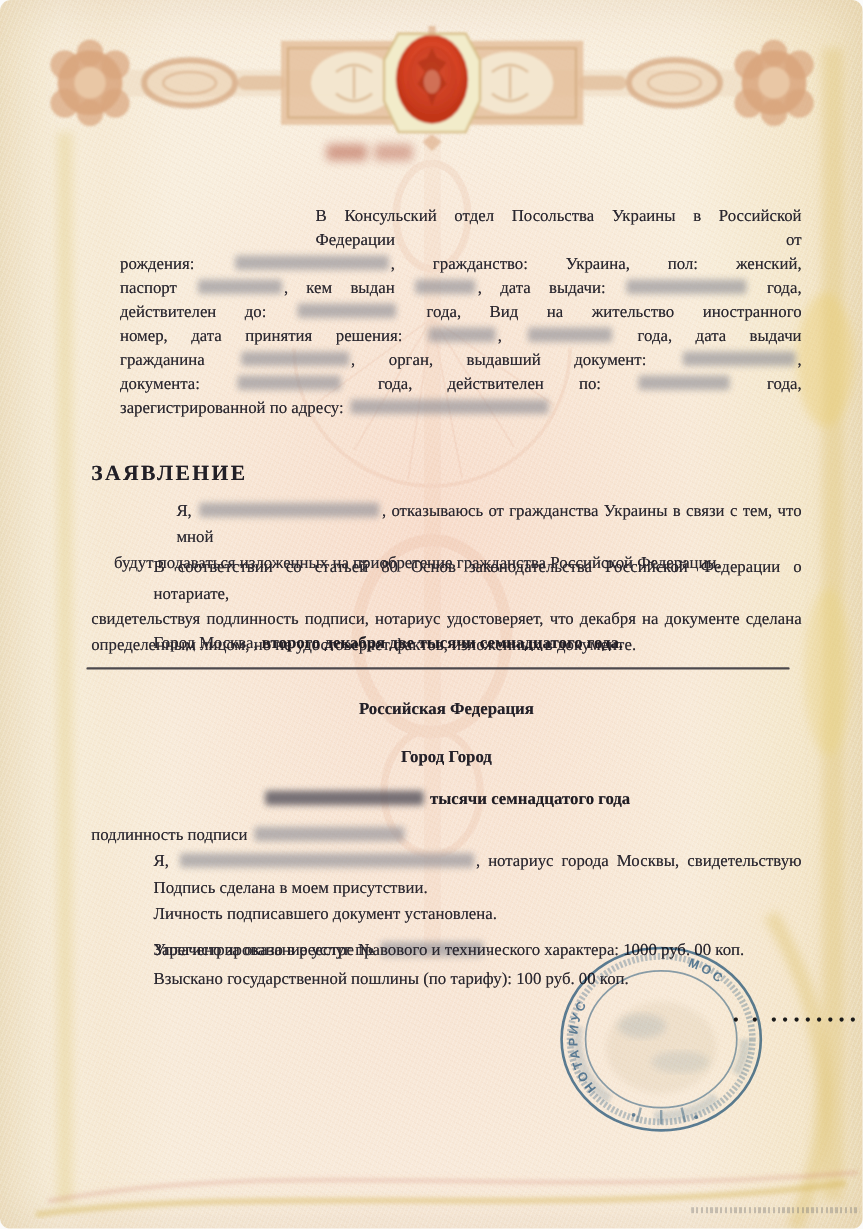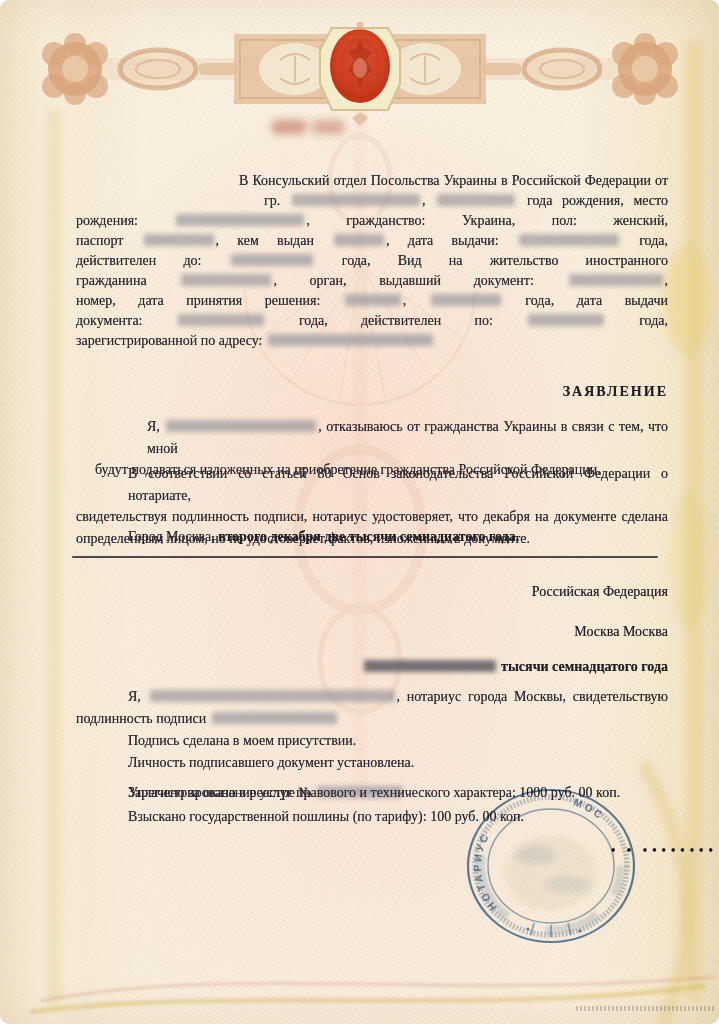--- a/index.html
+++ b/index.html
@@ -28,27 +28,27 @@
   .serial i.s2{left:42px;width:32px;opacity:.45;}
   .content{position:absolute;left:76px;top:0;width:592px;height:1024px;z-index:4;
     font-size:14px;filter:blur(.28px);text-shadow:0 0 .5px rgba(43,40,48,.65);}
   .blk{position:absolute;left:0;right:0;}
   .ln{line-height:20px;}
   .para .ln{line-height:21.5px;}
   .j{text-align:justify;text-align-last:justify;}
   .ind{padding-left:52px;}
   .ind-h1{padding-left:163px;}
   .ind-h2{padding-left:188px;}
-  .hdr{top:171px;}
-  .title{top:384px;text-align:right;font-weight:bold;font-size:14px;letter-spacing:2px;color:#221f26;}
+  .hdr{top:171px;margin-left:24px;}
+  .title{top:384px;text-align:left;font-weight:bold;font-size:18px;letter-spacing:2px;color:#221f26;}
   .p1{top:416px;margin-left:19px;}
   .p2{top:463px;}
   .p3{top:506px;margin-top:20px;}
   .divider{top:556px;left:-4px;width:586px;height:2px;background:#34323a;opacity:.88;border-radius:1px;}
-  .cline{text-align:right;font-weight:normal;color:#242129;}
+  .cline{text-align:center;font-weight:bold;color:#242129;}
   .rf{top:584px;}
   .city{top:624px;}
   .dateline{top:659px;}
   .np{top:686px;}
   .simple{line-height:21px;}
   .presence{top:730px;}
   .identity{top:752px;}
   .registry{top:782px;}
   .fee1{top:806px;}
   .fee2{top:782px;}
@@ -175,26 +175,25 @@
 
   <div class="serial">
     <i class="s1"></i>
       <i class="s2"></i>
   </div>
 
   <div class="content">
 
     <div class="blk hdr">
       <div class="ln j ind-h1">В Консульский отдел Посольства Украины в Российской Федерации от</div>
-      <div class="ln j ind-h2">гр. <span class="redact" style="width: 128px;"></span>, <span class="redact" style="width: 78px;"></span> года рождения, место</div>
       <div class="ln j">рождения: <span class="redact" style="width: 128px;"></span>, гражданство: Украина, пол: женский,</div>
       <div class="ln j">паспорт <span class="redact" style="width: 70px;"></span>, кем выдан <span class="redact" style="width: 50px;"></span>, дата выдачи: <span class="redact" style="width: 100px;"></span> года,</div>
       <div class="ln j">действителен до: <span class="redact" style="width: 82px;"></span> года, Вид на жительство иностранного</div>
+      <div class="ln j">номер, дата принятия решения: <span class="redact" style="width: 56px;"></span>, <span class="redact" style="width: 70px;"></span> года, дата выдачи</div>
       <div class="ln j">гражданина <span class="redact" style="width: 90px;"></span>, орган, выдавший документ: <span class="redact" style="width: 94px;"></span>,</div>
-      <div class="ln j">номер, дата принятия решения: <span class="redact" style="width: 56px;"></span>, <span class="redact" style="width: 70px;"></span> года, дата выдачи</div>
       <div class="ln j">документа: <span class="redact" style="width: 86px;"></span> года, действителен по: <span class="redact" style="width: 76px;"></span> года,</div>
       <div class="ln">зарегистрированной по адресу: <span class="redact" style="width: 165px;"></span></div>
     </div>
 
     <div class="blk title">ЗАЯВЛЕНИЕ</div>
 
     <div class="blk para p1">
       <div class="ln j ind">Я, <span class="redact" style="width: 150px;"></span>, отказываюсь от гражданства Украины в связи с тем, что мной</div>
       <div class="ln">будут подаваться изложенных на приобретение гражданства Российской Федерации.</div>
     </div>
@@ -205,26 +204,26 @@
       <div class="ln">определенным лицом, но не удостоверяет фактов, изложенных в документе.</div>
     </div>
 
     <div class="blk para p3">
       <div class="ln ind">Город Москва, <b>второго декабря две тысячи семнадцатого года.</b></div>
     </div>
 
     <div class="blk divider"></div>
 
     <div class="blk cline rf">Российская Федерация</div>
-    <div class="blk cline city">Москва Москва</div>
+    <div class="blk cline city">Город Город</div>
     <div class="blk cline dateline"><span class="redact dark" style="width: 132px;"></span> <b>тысячи семнадцатого года</b></div>
 
     <div class="blk para np">
+      <div class="ln">подлинность подписи <span class="redact" style="width: 125px;"></span></div>
       <div class="ln j ind">Я, <span class="redact" style="width: 245px;"></span>, нотариус города Москвы, свидетельствую</div>
-      <div class="ln">подлинность подписи <span class="redact" style="width: 125px;"></span></div>
     </div>
 
     <div class="blk simple ind presence">Подпись сделана в моем присутствии.</div>
     <div class="blk simple ind identity">Личность подписавшего документ установлена.</div>
     <div class="blk simple ind registry">Зарегистрировано в реестре № <span class="redact" style="width: 86px;"></span>.</div>
     <div class="blk simple ind fee1">Взыскано государственной пошлины (по тарифу): 100 руб. 00 коп.</div>
     <div class="blk simple ind fee2">Уплачено за оказание услуг правового и технического характера: 1000 руб. 00 коп.</div>
   </div>
 
   <svg id="stamp" class="deco" width="176" height="162" viewBox="0 0 176 162">

